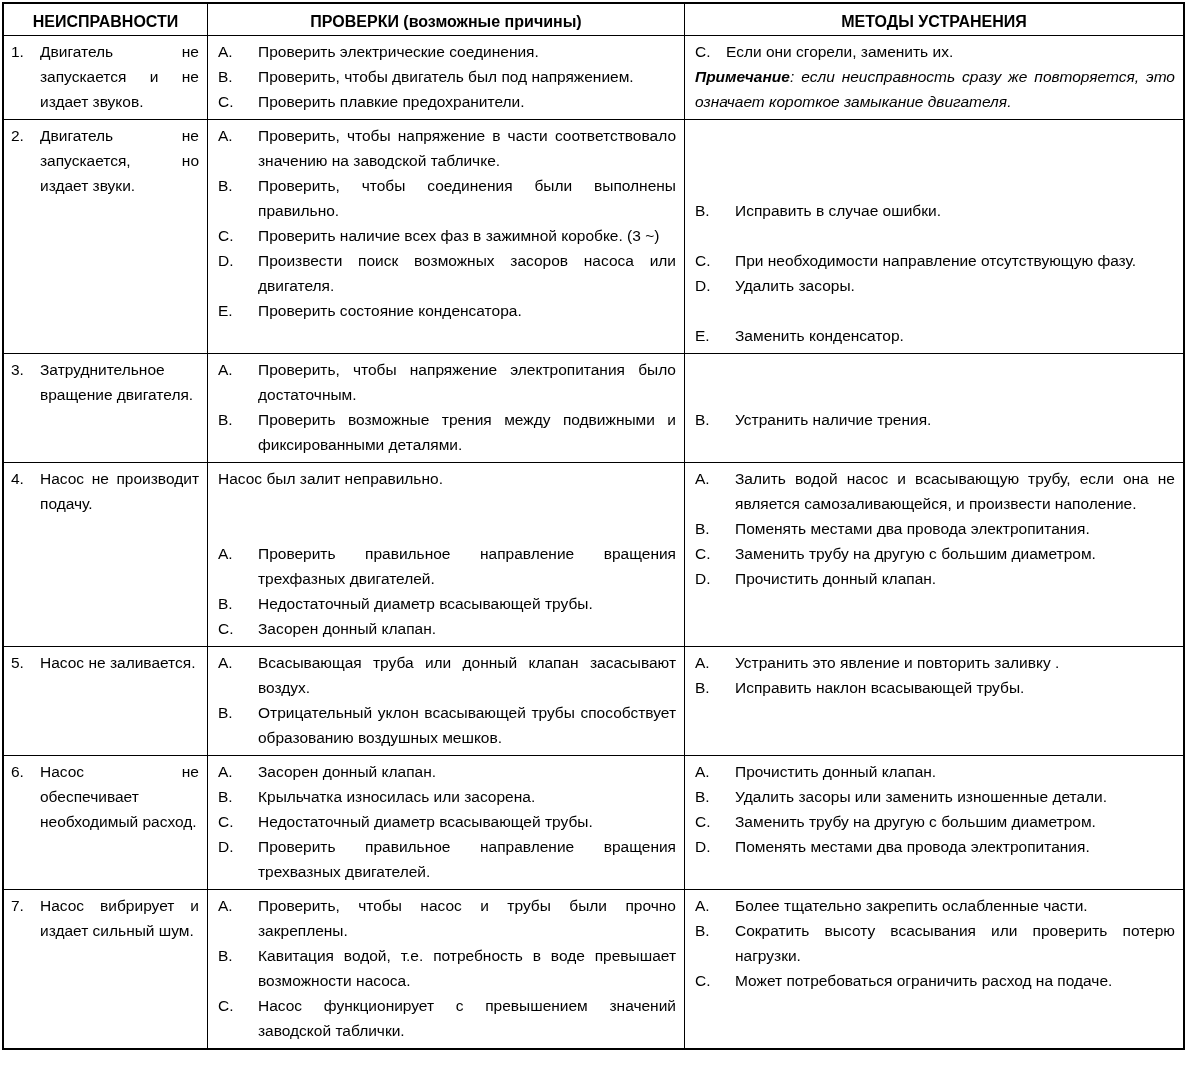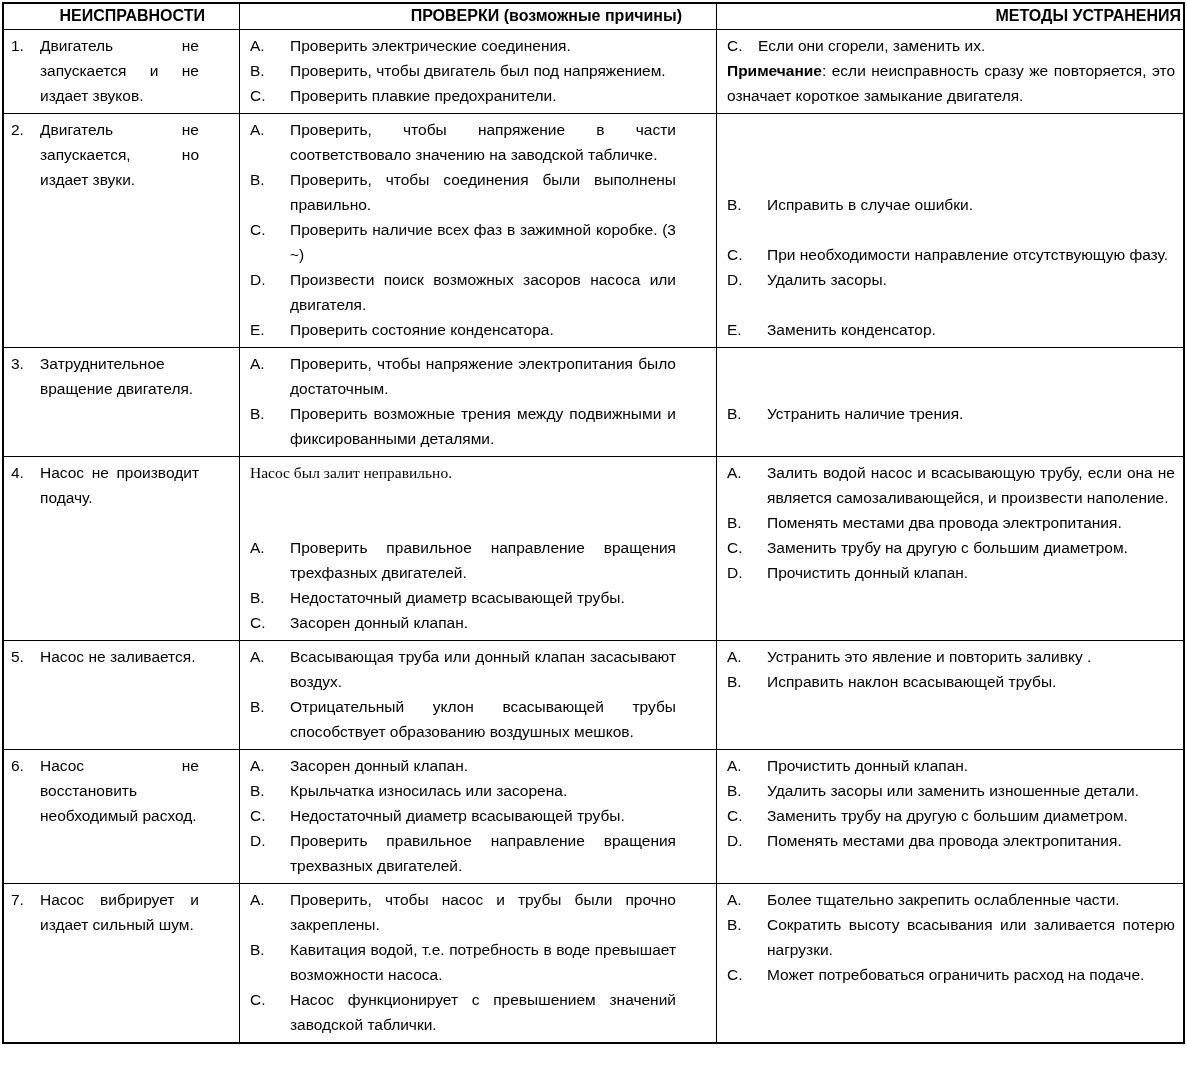--- a/index.html
+++ b/index.html
@@ -13,42 +13,42 @@
     width: 1183px;
     margin: 2px;
     border: 2px solid #000;
     background: #fff;
   }
   .thead, .trow {
     display: grid;
     grid-template-columns: 203px 477px 1fr;
   }
   .trow { border-top: 1px solid #000; }
-  .thead > div + div, .trow > div + div { border-left: 1px solid #000; margin-left: 32px; }
+  .thead > div + div, .trow > div + div { border-left: 1px solid #000; }
   .th {
     font-weight: bold;
     font-size: 16px;
     line-height: 24px;
-    text-align: right;
-    padding: 0 2px 1px 2px;
+    text-align: center;
+    padding: 6px 2px 1px 2px;
     white-space: nowrap;
     overflow: hidden;
   }
   .cell {
     font-size: 15.5px;
     line-height: 25px;
     padding: 3px 8px 5px 10px;
   }
   .fault-cell { padding-left: 7px; }
   .item { display: flex; }
   .item .lbl { flex: 0 0 40px; }
   .fault-cell .item .lbl { flex: 0 0 29px; }
   .item .txt { flex: 1; text-align: justify; }
-  .plain { text-align: justify; font-family: Liberation Serif, serif; }
-  .note { text-align: justify; }
+  .plain { text-align: justify; }
+  .note { text-align: justify; font-style: italic; }
   .note b { font-weight: bold; }
   .mt1 { margin-top: 25px; }
   .mt2 { margin-top: 50px; }
   .mt3 { margin-top: 75px; }
 </style>
 </head>
 <body>
 
 <div class="table">
 
@@ -230,21 +230,21 @@
           <span class="lbl">B.</span>
           <span class="txt">Исправить наклон всасывающей трубы.</span>
         </div>
     </div>
   </div>
 
   <div class="trow">
     <div class="cell fault-cell">
       <div class="item">
         <span class="lbl">6.</span>
-        <span class="txt">Насос не восстановить необходимый расход.</span>
+        <span class="txt">Насос не обеспечивает необходимый расход.</span>
       </div>
     </div>
     <div class="cell">
       <div class="item">
           <span class="lbl">A.</span>
           <span class="txt">Засорен донный клапан.</span>
         </div>
       <div class="item">
           <span class="lbl">B.</span>
           <span class="txt">Крыльчатка износилась или засорена.</span>
@@ -299,21 +299,21 @@
           <span class="txt">Насос функционирует с превышением значений заводской таблички.</span>
         </div>
     </div>
     <div class="cell">
       <div class="item">
           <span class="lbl">A.</span>
           <span class="txt">Более тщательно закрепить ослабленные части.</span>
         </div>
       <div class="item">
           <span class="lbl">B.</span>
-          <span class="txt">Сократить высоту всасывания или заливается потерю нагрузки.</span>
+          <span class="txt">Сократить высоту всасывания или проверить потерю нагрузки.</span>
         </div>
       <div class="item">
           <span class="lbl">C.</span>
           <span class="txt">Может потребоваться ограничить расход на подаче.</span>
         </div>
     </div>
   </div>
 
 </div>
 

